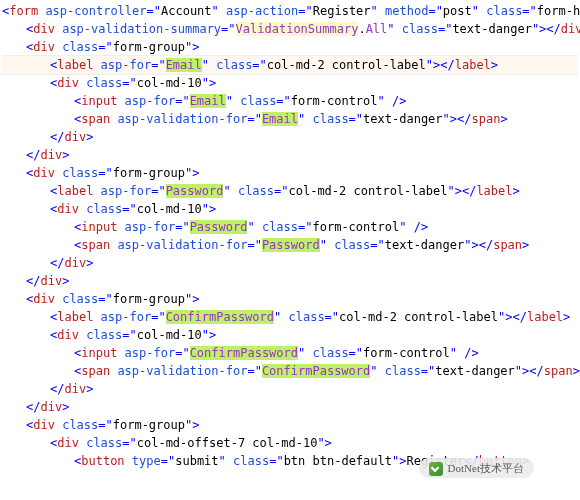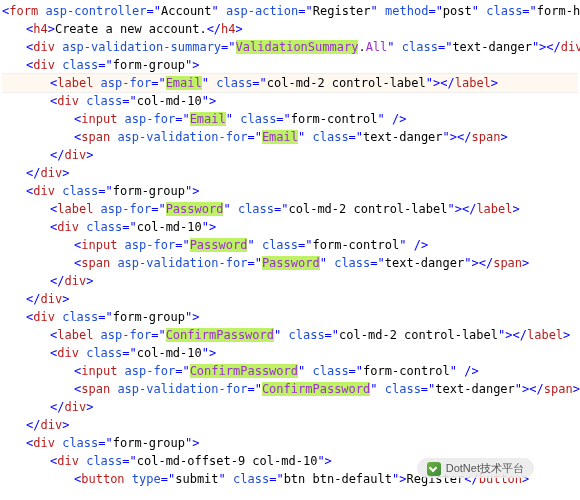--- a/index.html
+++ b/index.html
@@ -3,35 +3,34 @@
 <meta charset="utf-8">
 <style>
 body{margin:0;font-family:Consolas,Monaco,monospace;font-size:12px;background:#fff;color:#000;line-height:1.5;white-space:nowrap}
 .code{padding:2px}
 .ln{}
 .i1{padding-left:24px}.i2{padding-left:48px}.i3{padding-left:72px}
 .p{color:#0000ff}
 .tag{color:#b91c1c}
 .an{color:#1d4ed8}
 .av{color:#000000}
-.hl{background:#bef264}
+.hl{background:#fef9c3}
 .hl2{background:#bef264}
 .tx{color:#000}
 .et{color:#9932cc}
-.ov{position:absolute;bottom:22px;right:46px;background:rgba(235,235,235,0.9);padding:2px 10px;border-radius:11px;font-family:Liberation Sans, sans-serif;font-size:11px;color:#555}
+.ov{position:absolute;bottom:22px;right:46px;background:rgba(235,235,235,0.9);padding:2px 10px;border-radius:11px;font-family:Liberation Serif, serif;font-size:11px;color:#555}
 .ic{display:inline-block;width:14px;height:14px;border-radius:3px;background:linear-gradient(135deg,#6db33f,#3c8a3c);vertical-align:middle;margin-right:5px;position:relative}
 .ic::after{content:"";position:absolute;left:3px;top:3px;width:4px;height:4px;border:2px solid #fff;border-top:none;border-right:none;transform:rotate(-45deg)}
 </style>
 </head>
 <body>
 
 <div class="code">
 <div class="ln"><span class="p">&lt;</span><span class="tag">form</span> <span class="an">asp-controller</span><span class="p">=</span><span class="p">"</span><span class="av">Account</span><span class="p">"</span> <span class="an">asp-action</span><span class="p">=</span><span class="p">"</span><span class="av">Register</span><span class="p">"</span> <span class="an">method</span><span class="p">=</span><span class="p">"</span><span class="av">post</span><span class="p">"</span> <span class="an">class</span><span class="p">=</span><span class="p">"</span><span class="av">form-hori</span></div>
 
-<div class="ln i1"><span class="p">&lt;</span><span class="tag">h4</span><span class="p">&gt;</span><span class="tx">Create a new account.</span><span class="p">&lt;/</span><span class="tag">h4</span><span class="p">&gt;</span></div>
 
 
 <div class="ln i1"><span class="p">&lt;</span><span class="tag">div</span> <span class="an">asp-validation-summary</span><span class="p">=</span><span class="p">"</span><span class="et hl">ValidationSummary</span><span class="tx">.</span><span class="et">All</span><span class="p">"</span> <span class="an">class</span><span class="p">=</span><span class="p">"</span><span class="av">text-danger</span><span class="p">"</span><span class="p">&gt;</span><span class="p">&lt;/</span><span class="tag">div</span></div>
 
 <div class="ln i1"><span class="p">&lt;</span><span class="tag">div</span> <span class="an">class</span><span class="p">=</span><span class="p">"</span><span class="av">form-group</span><span class="p">"</span><span class="p">&gt;</span></div>
 
 <div class="ln i2" style="background:#fff8f0;box-shadow:0 -1px 0 #eee,0 1px 0 #eee"><span class="p">&lt;</span><span class="tag">label</span> <span class="an">asp-for</span><span class="p">=</span><span class="p">"</span><span class="et hl2">Email</span><span class="p">"</span> <span class="an">class</span><span class="p">=</span><span class="p">"</span><span class="av">col-md-2 control-label</span><span class="p">"</span><span class="p">&gt;</span><span class="p">&lt;/</span><span class="tag">label</span><span class="p">&gt;</span></div>
 
 <div class="ln i2"><span class="p">&lt;</span><span class="tag">div</span> <span class="an">class</span><span class="p">=</span><span class="p">"</span><span class="av">col-md-10</span><span class="p">"</span><span class="p">&gt;</span></div>
 
@@ -66,19 +65,19 @@
 <div class="ln i3"><span class="p">&lt;</span><span class="tag">input</span> <span class="an">asp-for</span><span class="p">=</span><span class="p">"</span><span class="et hl2">ConfirmPassword</span><span class="p">"</span> <span class="an">class</span><span class="p">=</span><span class="p">"</span><span class="av">form-control</span><span class="p">"</span><span class="p"> /&gt;</span></div>
 
 <div class="ln i3"><span class="p">&lt;</span><span class="tag">span</span> <span class="an">asp-validation-for</span><span class="p">=</span><span class="p">"</span><span class="et hl2">ConfirmPassword</span><span class="p">"</span> <span class="an">class</span><span class="p">=</span><span class="p">"</span><span class="av">text-danger</span><span class="p">"</span><span class="p">&gt;</span><span class="p">&lt;/</span><span class="tag">span</span><span class="p">&gt;</span></div>
 
 <div class="ln i2"><span class="p">&lt;/</span><span class="tag">div</span><span class="p">&gt;</span></div>
 <div class="ln i1"><span class="p">&lt;/</span><span class="tag">div</span><span class="p">&gt;</span></div>
 <div class="ln"> </div>
 
 <div class="ln i1"><span class="p">&lt;</span><span class="tag">div</span> <span class="an">class</span><span class="p">=</span><span class="p">"</span><span class="av">form-group</span><span class="p">"</span><span class="p">&gt;</span></div>
 
-<div class="ln i2"><span class="p">&lt;</span><span class="tag">div</span> <span class="an">class</span><span class="p">=</span><span class="p">"</span><span class="av">col-md-offset-9 col-md-10</span><span class="p">"</span><span class="p">&gt;</span></div>
+<div class="ln i2"><span class="p">&lt;</span><span class="tag">div</span> <span class="an">class</span><span class="p">=</span><span class="p">"</span><span class="av">col-md-offset-7 col-md-10</span><span class="p">"</span><span class="p">&gt;</span></div>
 
 <div class="ln i3"><span class="p">&lt;</span><span class="tag">button</span> <span class="an">type</span><span class="p">=</span><span class="p">"</span><span class="av">submit</span><span class="p">"</span> <span class="an">class</span><span class="p">=</span><span class="p">"</span><span class="av">btn btn-default</span><span class="p">"</span><span class="p">&gt;</span><span class="tx">Register</span><span class="p">&lt;/</span><span class="tag">button</span><span class="p">&gt;</span></div>
 
 </div>
 
 <div class="ov"><span class="ic"></span><span>DotNet技术平台</span></div>
 
 </body></html>

